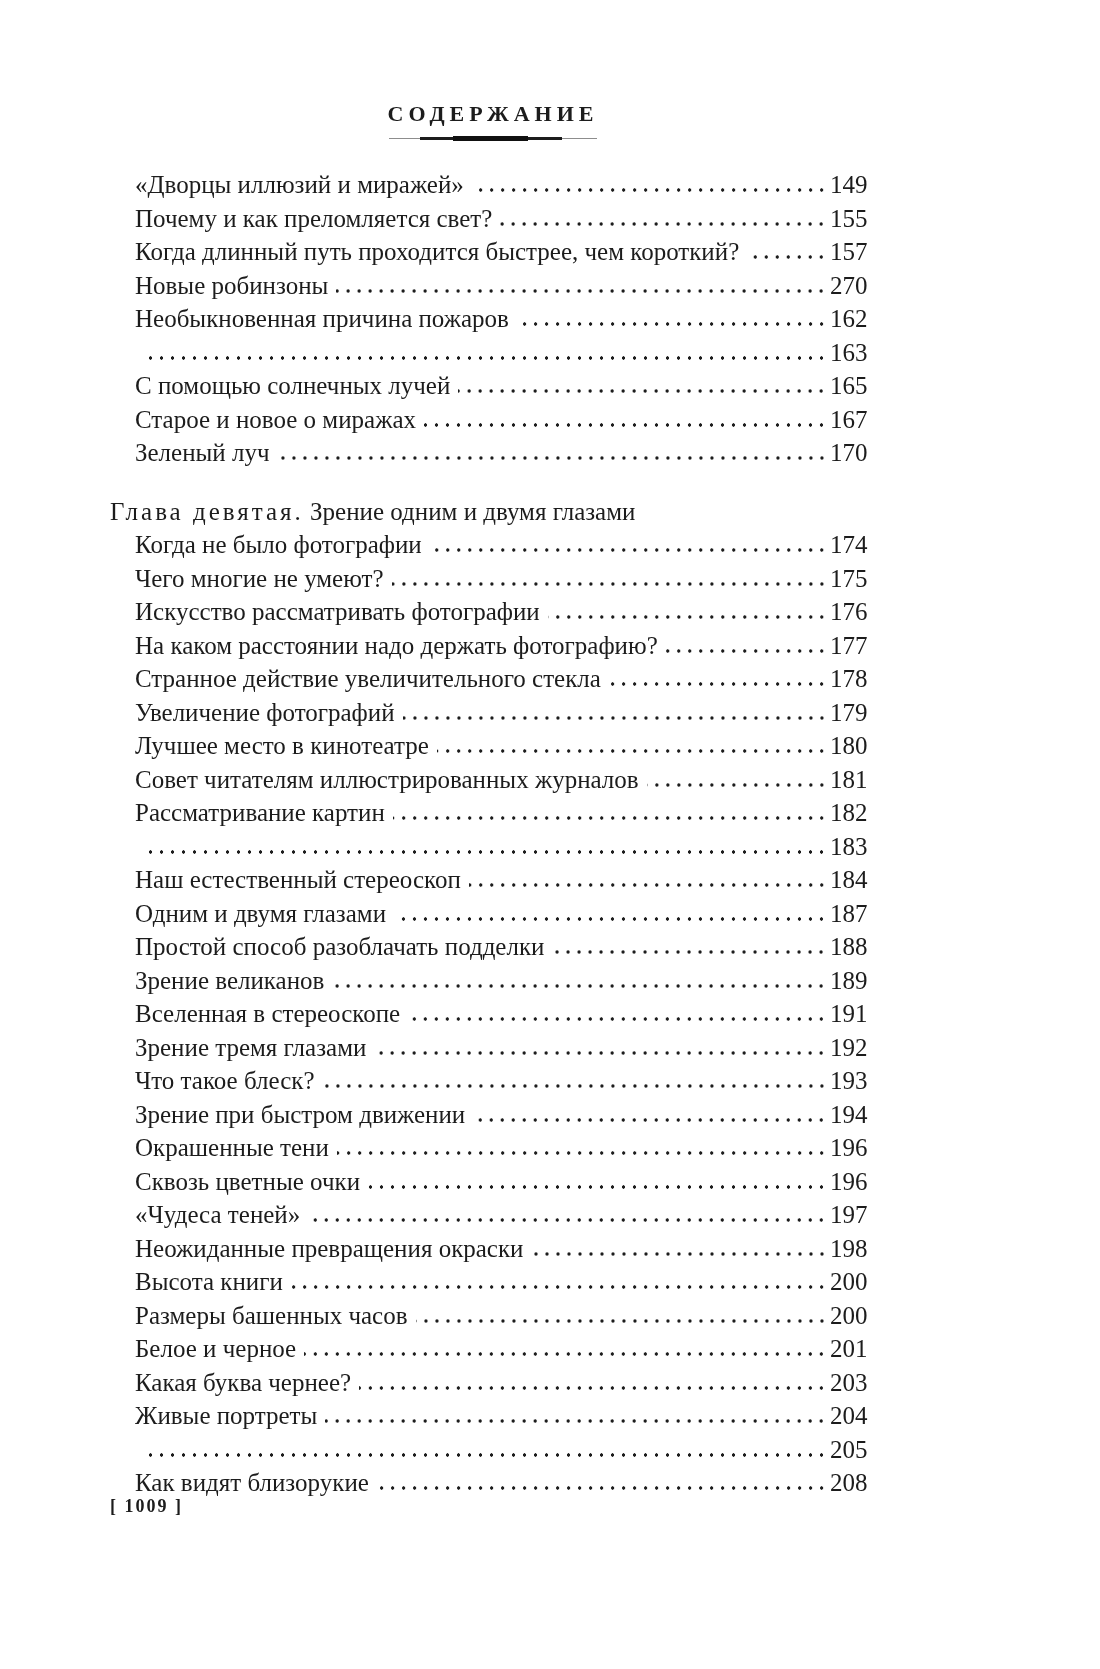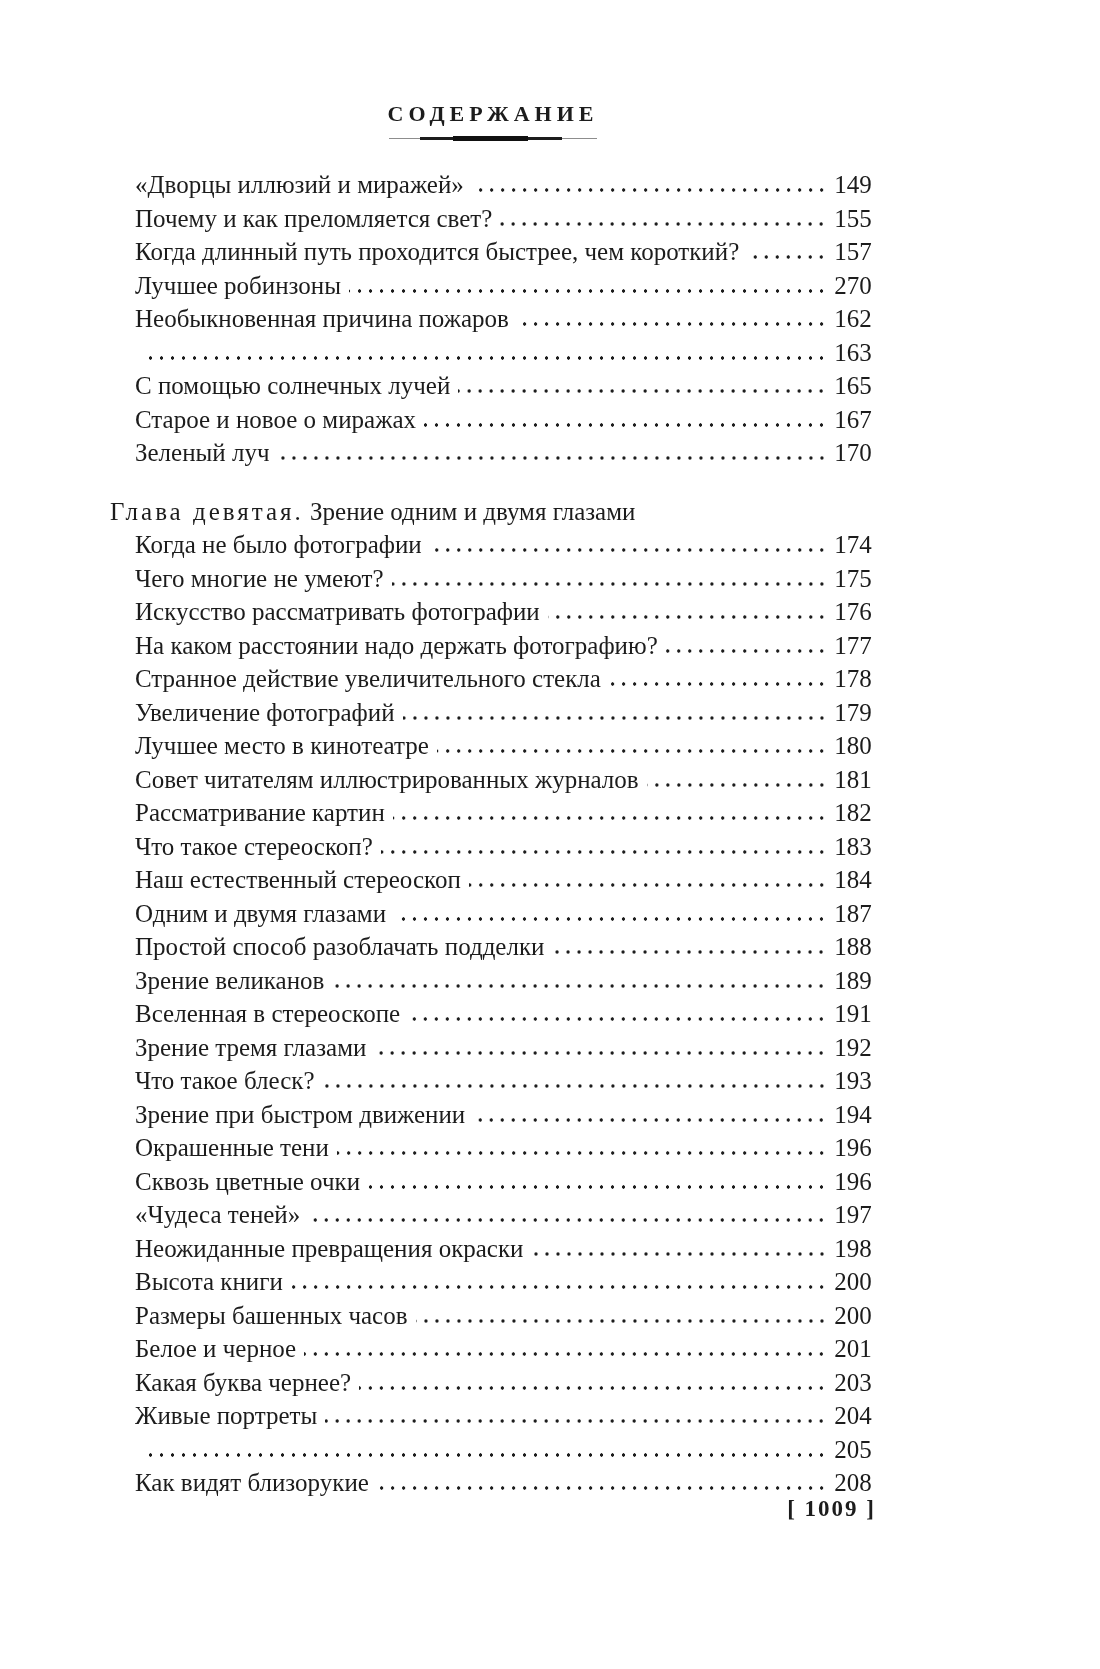--- a/index.html
+++ b/index.html
@@ -48,36 +48,36 @@
   .leader {
     flex: 1 1 auto;
     height: 6px;
     margin-left: 8px;
     margin-right: 3px;
     background-image: radial-gradient(circle, #1c1c1c 1.45px, rgba(0,0,0,0) 1.9px);
     background-size: 11px 6px;
     background-position: right center;
     background-repeat: repeat-x;
   }
-  .pagenum { flex: 0 0 auto; min-width: 46px; text-align: center; white-space: nowrap; }
+  .pagenum { flex: 0 0 auto; min-width: 46px; text-align: left; white-space: nowrap; }
 
   .chapter-row {
     margin-top: 25px;
     margin-left: -25px;
     white-space: nowrap;
   }
   .chapter-label { letter-spacing: 3px; }
 
   .footer {
     position: absolute;
     top: 1496px;
     left: 110px;
     width: 766px;
-    text-align: right;
-    font-size: 23px;
+    text-align: left;
+    font-size: 18px;
     font-weight: 700;
     letter-spacing: 2px;
     white-space: nowrap;
   }
 </style>
 </head>
 <body>
 
 <div class="page">
 
@@ -101,21 +101,21 @@
       <span class="toc-title">Почему и как преломляется свет?</span>
       <span class="leader"></span>
       <span class="pagenum">155</span>
     </div>
     <div class="toc-row">
       <span class="toc-title">Когда длинный путь проходится быстрее, чем короткий?</span>
       <span class="leader"></span>
       <span class="pagenum">157</span>
     </div>
     <div class="toc-row">
-      <span class="toc-title">Лучшее робинзоны</span>
+      <span class="toc-title">Новые робинзоны</span>
       <span class="leader"></span>
       <span class="pagenum">270</span>
     </div>
     <div class="toc-row">
       <span class="toc-title">Необыкновенная причина пожаров</span>
       <span class="leader"></span>
       <span class="pagenum">162</span>
     </div>
     <div class="toc-row">
       <span class="leader"></span>
@@ -181,21 +181,20 @@
       <span class="toc-title">Совет читателям иллюстрированных журналов</span>
       <span class="leader"></span>
       <span class="pagenum">181</span>
     </div>
     <div class="toc-row">
       <span class="toc-title">Рассматривание картин</span>
       <span class="leader"></span>
       <span class="pagenum">182</span>
     </div>
     <div class="toc-row">
-      <span class="toc-title">Что такое стереоскоп?</span>
       <span class="leader"></span>
       <span class="pagenum">183</span>
     </div>
     <div class="toc-row">
       <span class="toc-title">Наш естественный стереоскоп</span>
       <span class="leader"></span>
       <span class="pagenum">184</span>
     </div>
     <div class="toc-row">
       <span class="toc-title">Одним и двумя глазами</span>

